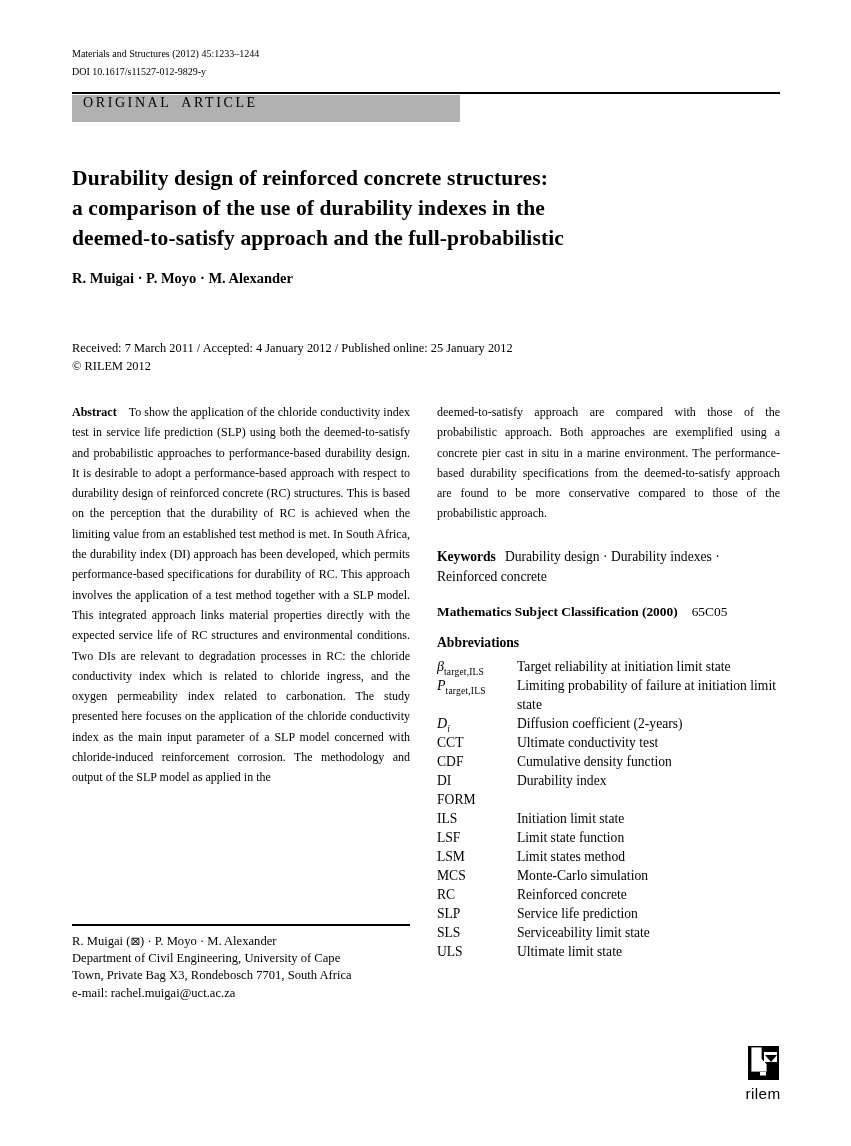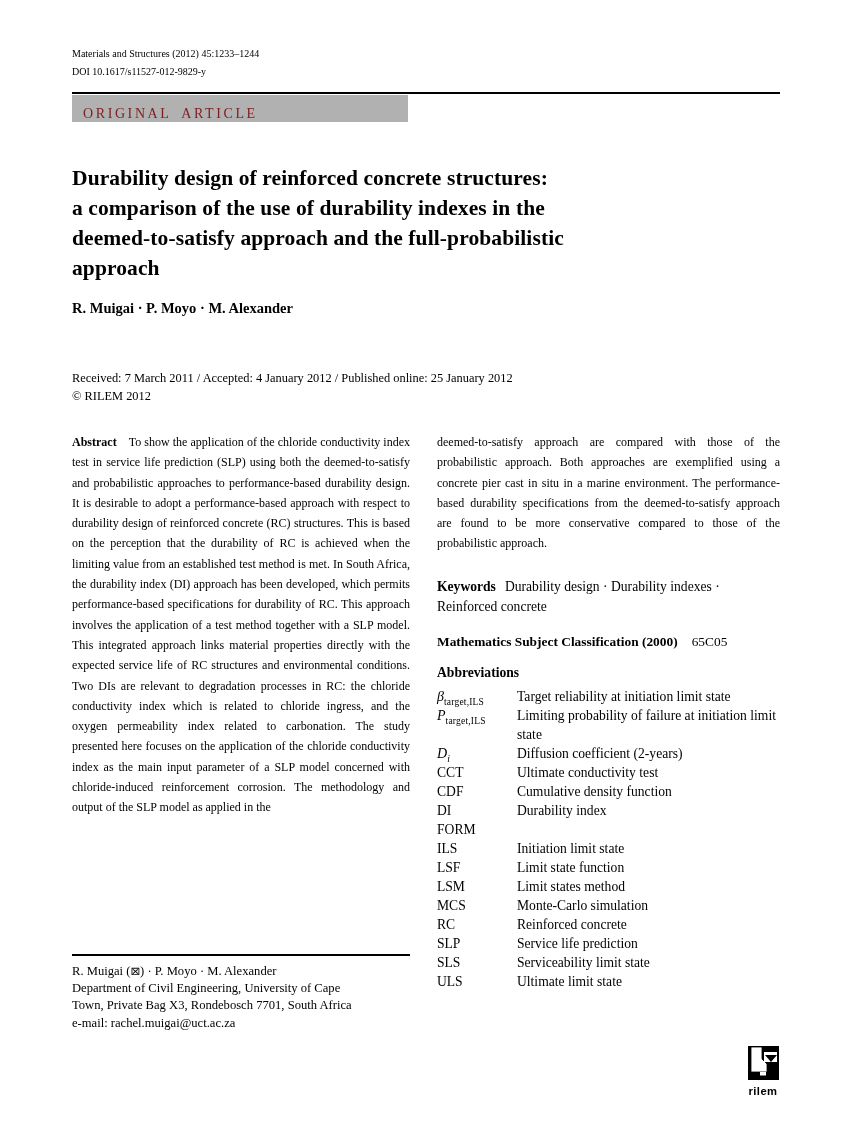--- a/index.html
+++ b/index.html
@@ -14,26 +14,26 @@
     overflow:hidden;
   }
   .content { padding:0 71px 0 72px; }
 
   .jheader { padding-top:45px; font-size:10px; line-height:18px; }
 
   .top-rule { margin-top:11px; height:2px; background:#000; }
 
   .banner {
     margin-top:1px;
-    width:336px; height:27px;
+    width:388px; height:27px;
     background:#b1b1b1;
-    display:flex; align-items:flex-end;
+    display:flex; align-items:flex-start;
     padding-left:11px;
     font-size:14px; letter-spacing:2.6px; word-spacing:5px;
-    color:#7f1d1d;
+    color:#000000;
   }
 
   .title { margin-top:41px; font-size:21.5px; line-height:30px; font-weight:bold; letter-spacing:0.1px; }
 
   .authors { margin-top:17px; font-size:14.5px; font-weight:bold; }
 
   .received { margin-top:52px; font-size:12.4px; line-height:18px; }
 
   .cols { display:flex; margin-top:27px; height:600px; }
   .col-left { width:338px; flex:none; display:flex; flex-direction:column; }
@@ -57,21 +57,21 @@
   .abbr-term { width:80px; flex:none; }
   .abbr-def { flex:1; }
   .abbr-term sub { font-size:9.5px; line-height:0; letter-spacing:0.2px; }
   .abbr-term i.b { font-size:14px; }
   sub.it { font-style:italic; }
 
   .logo { position:absolute; top:1046px; right:70px; width:36px; text-align:center; }
   .wordmark {
     margin-top:1px;
     font-family:"Liberation Sans","DejaVu Sans",sans-serif;
-    font-weight:bold; font-size:11px; letter-spacing:0.4px;
+    font-weight:normal; font-size:15px; letter-spacing:0.4px;
     transform:scaleX(1.02); transform-origin:center;
   }
 </style>
 </head>
 <body>
 
 <div class="page">
   <div class="content">
 
     <div class="jheader">
@@ -82,21 +82,20 @@
     <div class="top-rule"></div>
 
     <div class="banner">
       <span>ORIGINAL ARTICLE</span>
     </div>
 
     <h1 class="title">
       <div>Durability design of reinforced concrete structures:</div>
       <div>a comparison of the use of durability indexes in the</div>
       <div>deemed-to-satisfy approach and the full-probabilistic</div>
-      <div>approach</div>
     </h1>
 
     <div class="authors">R. Muigai · P. Moyo · M. Alexander</div>
 
     <div class="received">
       <div>Received: 7 March 2011 / Accepted: 4 January 2012 / Published online: 25 January 2012</div>
       <div>© RILEM 2012</div>
     </div>
 
     <div class="cols">

